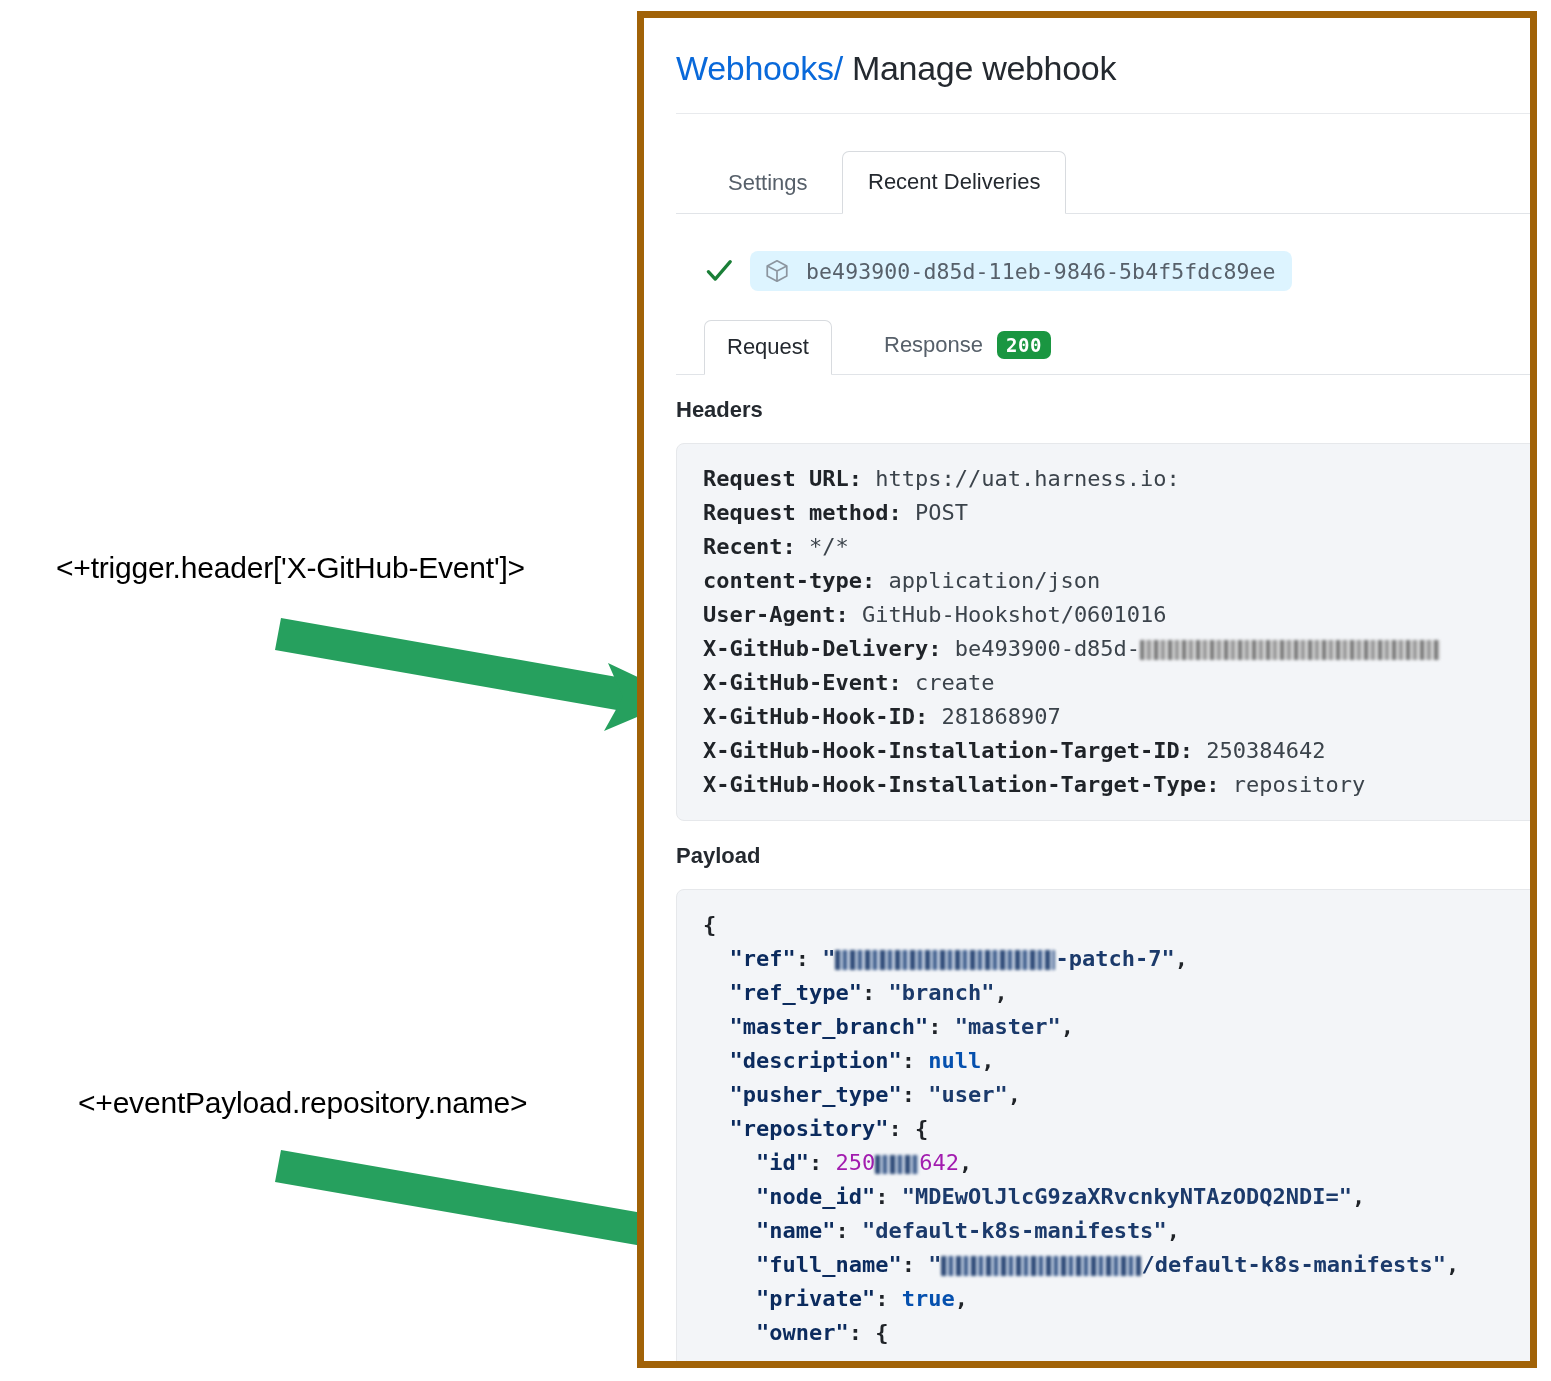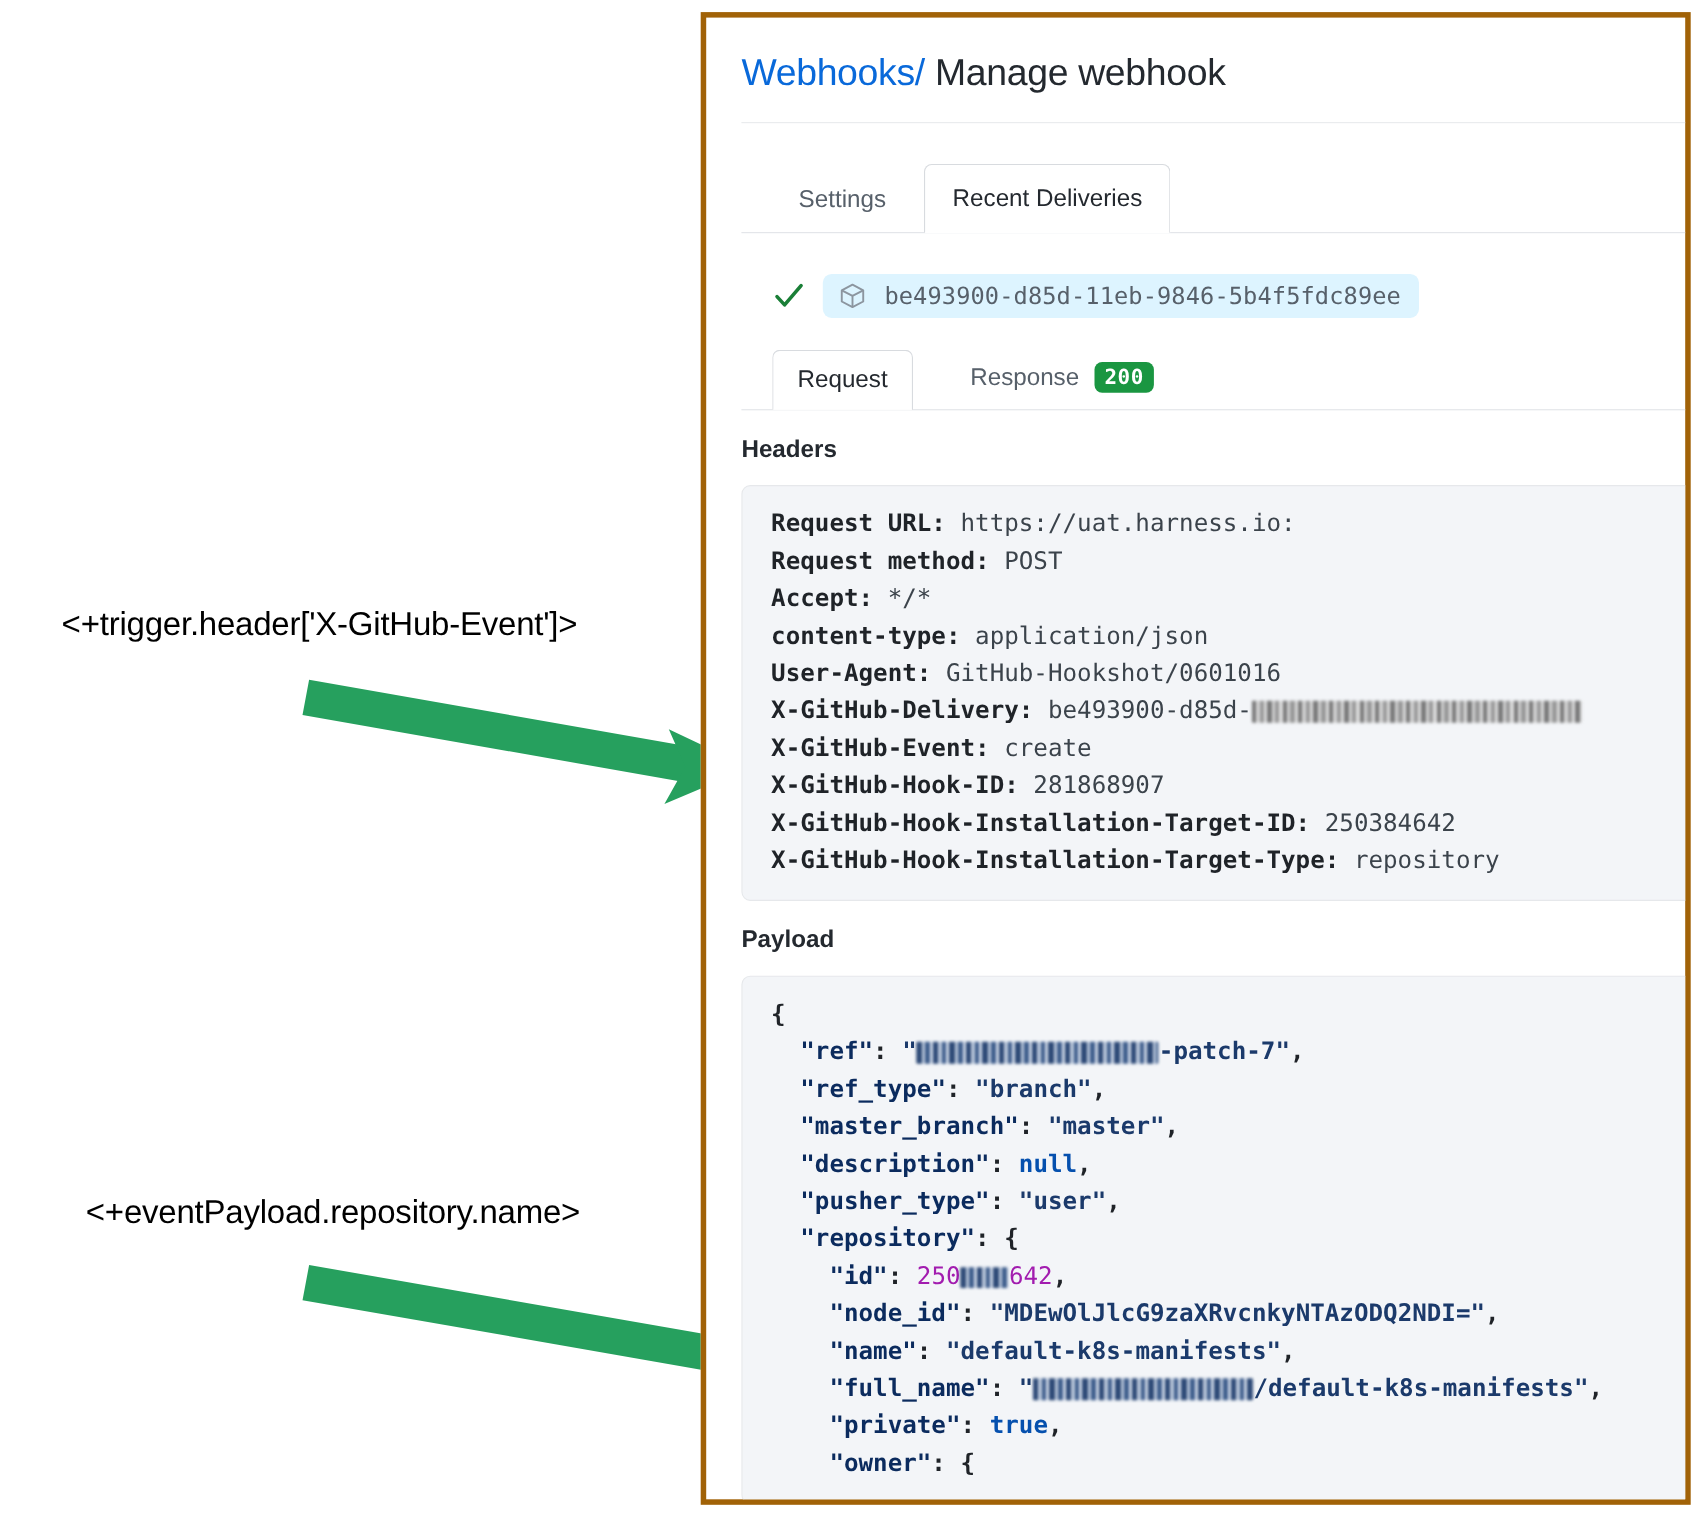--- a/index.html
+++ b/index.html
@@ -38,21 +38,21 @@
   }
 
   
   .panel {
     position: absolute;
     left: 637px;
     top: 11px;
     width: 900px;
     height: 1357px;
     background: #ffffff;
-    border: 5px solid #a16207;
+    border: 7px solid #a16207;
     box-sizing: border-box;
     overflow: hidden;
   }
   .panel-inner {
     position: absolute;
     left: 0; top: 0;
     width: 1010px;   
     height: 100%;
     padding: 0 0 0 32px;
     box-sizing: border-box;
@@ -315,21 +315,21 @@
       <div class="tab-inner i1">
         <span>Response</span>
         <span class="status-badge">200</span>
       </div>
     </div>
 
     <div class="section-heading">Headers</div>
 
     <div class="code-box"><span class="k">Request URL:</span> <span class="v">https://uat.harness.io:</span>
 <span class="k">Request method:</span> <span class="v">POST</span>
-<span class="k">Accept:</span> <span class="v">*/*</span>
+<span class="k">Recent:</span> <span class="v">*/*</span>
 <span class="k">content-type:</span> <span class="v">application/json</span>
 <span class="k">User-Agent:</span> <span class="v">GitHub-Hookshot/0601016</span>
 <span class="k">X-GitHub-Delivery:</span> <span class="v">be493900-d85d-</span><span class="redact gray" style="width:300px;height:20px;"></span>
 <span class="k">X-GitHub-Event:</span> <span class="v">create</span>
 <span class="k">X-GitHub-Hook-ID:</span> <span class="v">281868907</span>
 <span class="k">X-GitHub-Hook-Installation-Target-ID:</span> <span class="v">250384642</span>
 <span class="k">X-GitHub-Hook-Installation-Target-Type:</span> <span class="v">repository</span></div>
 
     <div class="section-heading">Payload</div>
 

